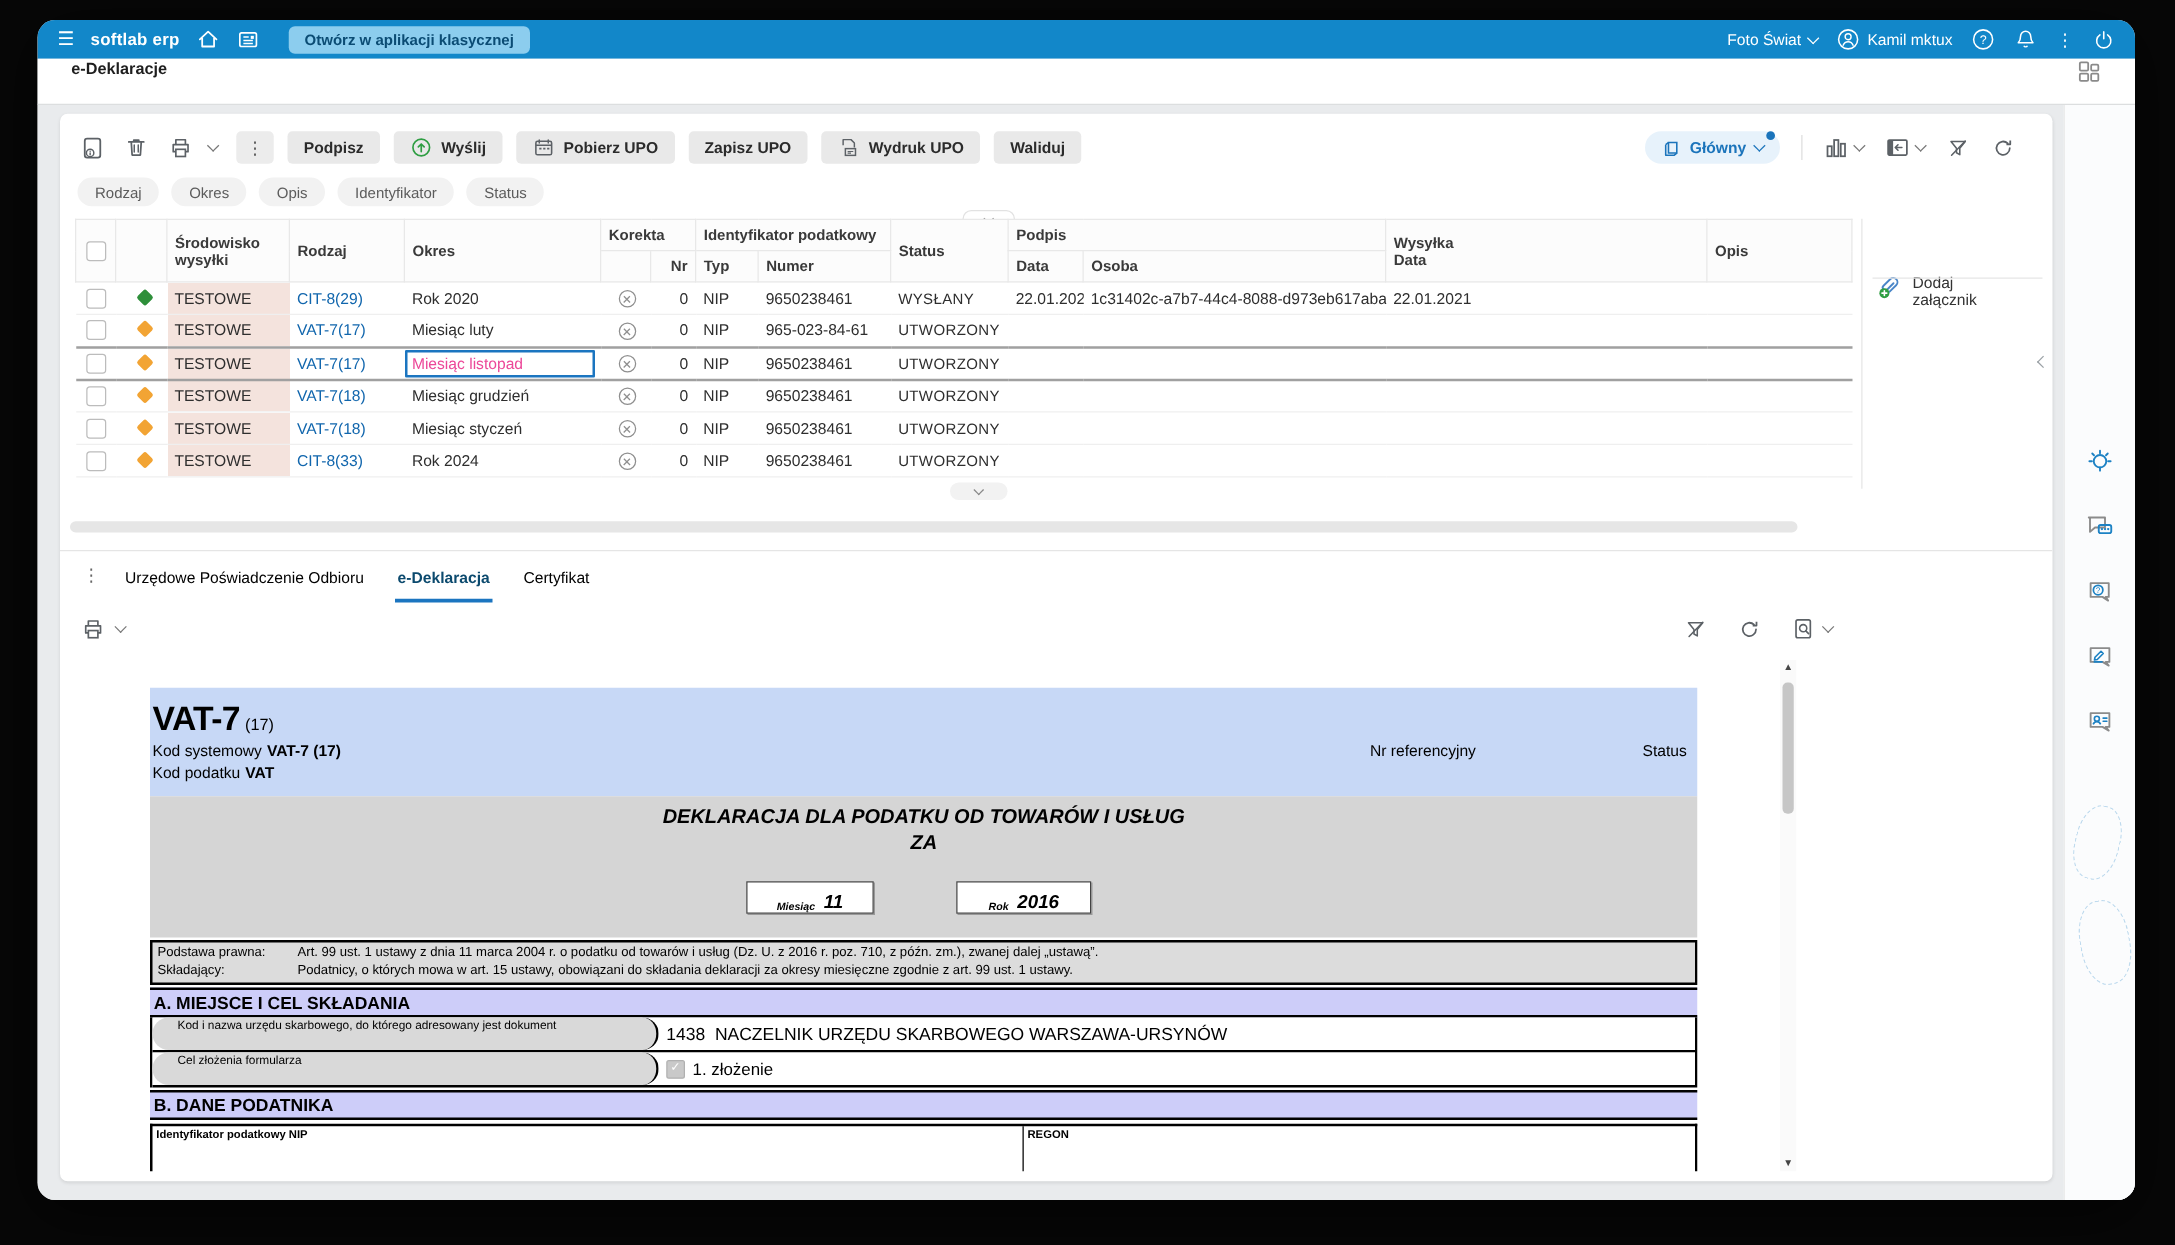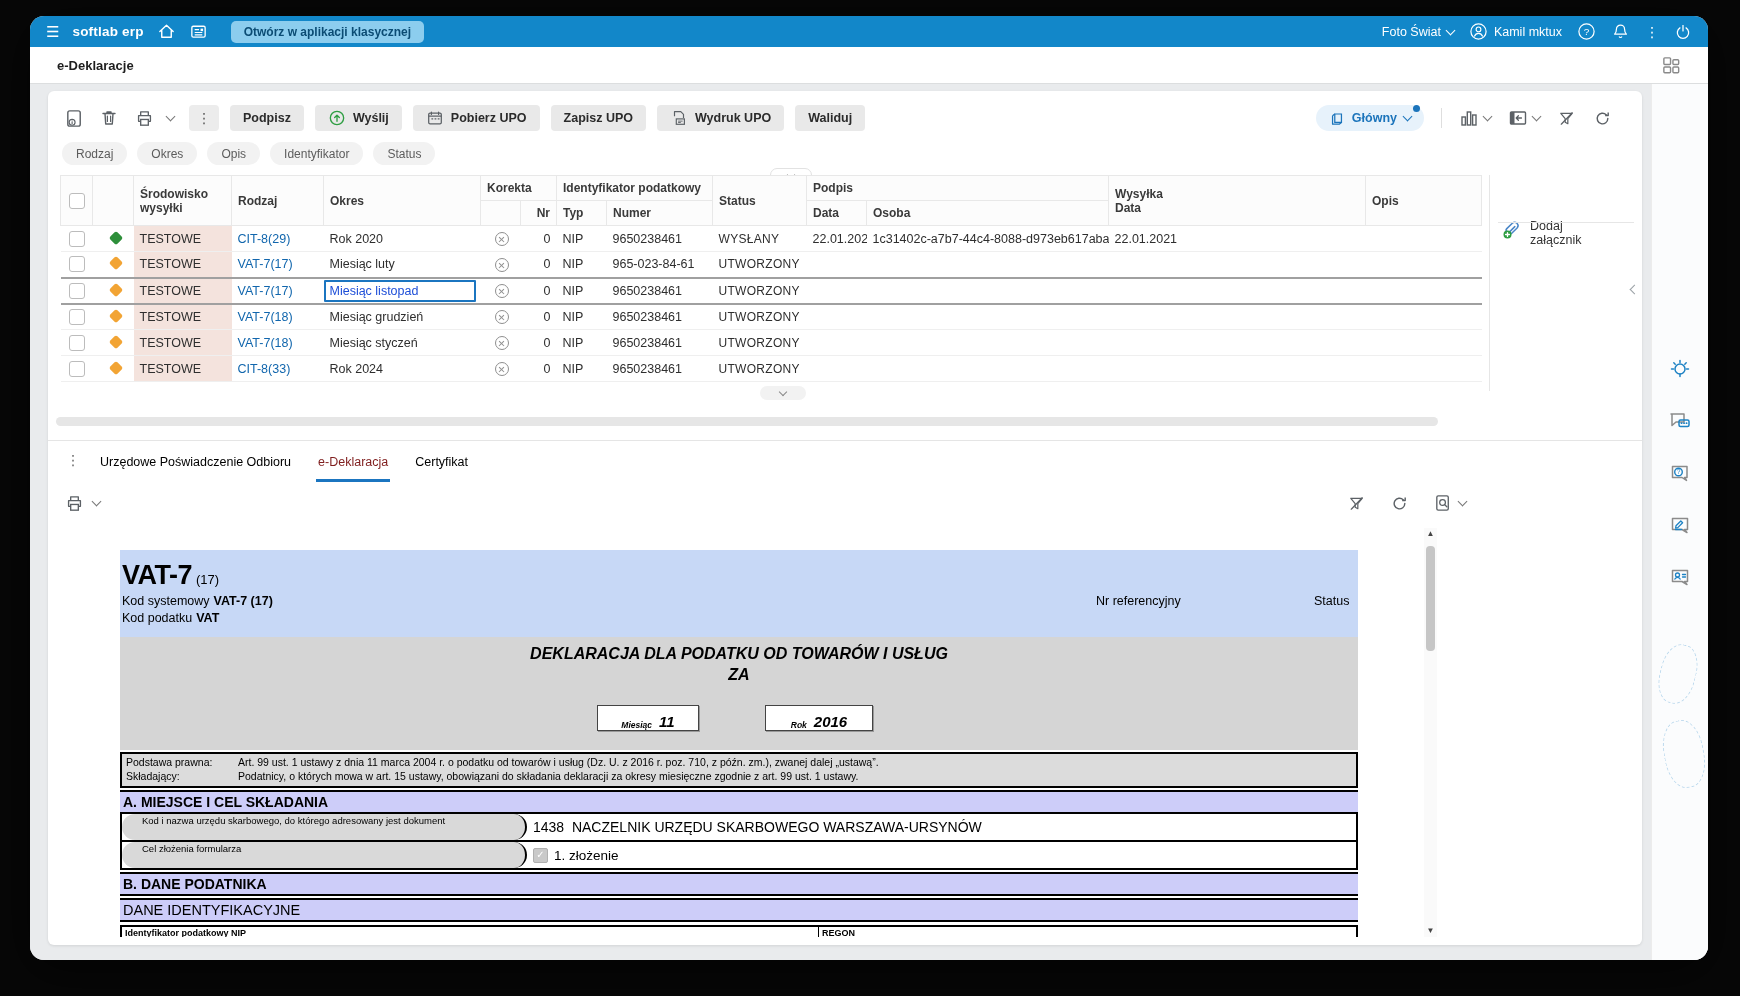--- a/index.html
+++ b/index.html
@@ -19,21 +19,21 @@
   .tb-right{margin-left:auto;display:flex;align-items:center;gap:15px;font-size:12.5px;}
   .tb-item{display:flex;align-items:center;gap:6px;}
   .chev{display:inline-block;width:6px;height:6px;border-right:1.5px solid #fff;border-bottom:1.5px solid #fff;
         transform:rotate(45deg);margin-top:-3px;}
   .chev.g{border-color:#777;}
   .chev.b{border-color:#1b74bb;}
   .kebab{font-size:14px;letter-spacing:0;}
 
   
   .pagehead{position:absolute;left:0;top:31px;width:100%;height:37px;background:#fff;
-            border-bottom:1px solid #dcdedf;display:flex;align-items:center;padding:0 26px 0 27px;box-sizing:border-box;}
+            border-bottom:1px solid #dcdedf;display:flex;align-items:flex-start;padding:0 26px 0 27px;box-sizing:border-box;}
   .pagetitle{font-size:13px;font-weight:700;color:#1e1e1e;}
   .layout-ic{margin-left:auto;}
 
   
   .bodyarea{position:absolute;left:0;top:68px;width:100%;height:876px;background:#e9ebed;}
   .card{position:absolute;left:18px;top:7px;width:1594px;height:854px;background:#fff;border-radius:6px;
         box-shadow:0 1px 3px rgba(0,0,0,.10);overflow:hidden;}
 
   
   .sidestrip{position:absolute;right:0;top:0;width:56px;height:100%;background:#fbfcfd;border-left:1px solid #ececec;}
@@ -78,21 +78,21 @@
   .ckb{width:16px;height:16px;border:1.5px solid #bcbcbc;border-radius:3px;background:#fff;box-sizing:border-box;margin:0 auto;}
   .dia{width:10px;height:10px;border-radius:2px;transform:rotate(45deg);display:inline-block;margin-left:12px;}
   .dia[data-color="green"]{background:#2e8f3a;}
   .dia[data-color="orange"]{background:#f2a434;}
   .cx{display:inline-block;width:14px;height:14px;border:1.3px solid #8f8f8f;border-radius:50%;
       position:relative;vertical-align:middle;margin-left:8px;box-sizing:border-box;}
   .cx::before,.cx::after{content:"";position:absolute;left:2.5px;right:2.5px;top:50%;height:1.2px;background:#8f8f8f;}
   .cx::before{transform:rotate(45deg);} .cx::after{transform:rotate(-45deg);}
   td.okres-edit{position:relative;overflow:visible;}
   .okres-input{position:absolute;left:0;top:1px;width:152px;height:22px;border:2px solid #1b75c0;border-radius:1px;
-               font-size:12.5px;font-family:inherit;color:#1d4ed8;padding:0 4px;box-sizing:border-box;outline:none;}
+               font-size:12.5px;font-family:inherit;color:#ec4899;padding:0 4px;box-sizing:border-box;outline:none;}
 
   
   .att-divider{position:absolute;left:1441px;top:84px;width:1px;height:216px;background:#e6e6e6;}
   .attach{position:absolute;left:1452px;top:92px;width:136px;display:flex;gap:8px;align-items:flex-start;margin-top:36px;}
   .att-label{font-size:12.5px;color:#333;line-height:14px;width:62px;}
   .att-hr{position:absolute;left:1450px;top:131px;width:136px;height:1px;background:#e6e6e6;}
   .panelcol{position:absolute;right:1px;top:190px;width:10px;height:16px;display:flex;align-items:center;}
   .chevL{display:inline-block;width:6px;height:6px;border-left:1.5px solid #9aa0a5;border-bottom:1.5px solid #9aa0a5;transform:rotate(45deg);}
 
   
@@ -101,21 +101,21 @@
   .colpill .chev,.splitpill .chev{width:5px;height:5px;border-color:#888;margin-top:-2px;}
   .splitpill{position:absolute;left:712px;top:295px;width:46px;height:14px;background:#f2f2f2;
              border-radius:8px;display:flex;align-items:center;justify-content:center;}
   .hscroll{position:absolute;left:8px;top:326px;width:1382px;height:9px;background:#e6e6e6;border-radius:5px;}
 
   
   .tabszone{position:absolute;left:0;top:349px;width:100%;height:41px;border-top:1px solid #e5e5e5;}
   .tab-kebab{position:absolute;left:18px;top:11px;color:#666;font-size:14px;}
   .tabbar{display:flex;align-items:center;gap:27px;padding-left:52px;height:100%;}
   .tab{font-size:12.5px;color:#000000;position:relative;height:100%;display:flex;align-items:center;}
-  .tab.active{font-weight:400;color:#7f1d1d;}
+  .tab.active{font-weight:700;color:#0c4a6e;}
   .tab.active::after{content:"";position:absolute;left:-2px;right:-2px;bottom:0;height:3px;background:#1b75c0;}
 
   
   .printrow{position:absolute;left:16px;top:398px;height:28px;display:flex;align-items:center;gap:8px;}
   .printrow-right{position:absolute;right:176px;top:398px;height:28px;display:flex;align-items:center;gap:24px;}
 
   
   .form{position:absolute;left:72px;top:459px;width:1238px;height:387px;overflow:hidden;color:#000;}
   .f-head{height:87px;background:#c7d8f6;position:relative;box-sizing:border-box;padding:10px 6px 0 2px;}
   .f-title{font-size:27px;font-weight:700;letter-spacing:-.5px;display:inline;}
@@ -614,21 +614,20 @@
             </div>
             <div class="f-row">
               <div class="f-rlabel">Cel złożenia formularza</div>
               <div class="f-rval">
                 <span class="f-check">✓</span>
                 <span class="f-celval">1. złożenie</span>
               </div>
             </div>
           </div>
           <div class="f-sec">B. DANE PODATNIKA</div>
-          <div class="f-sec reg">DANE IDENTYFIKACYJNE</div>
           <div class="f-partial">
             <div class="f-pleft">Identyfikator podatkowy NIP</div>
             <div class="f-pright">REGON</div>
           </div>
         </div>
 
         <div class="vscroll">
           <div class="vs-up">▲</div>
           <div class="vs-thumb"></div>
           <div class="vs-down">▼</div>

